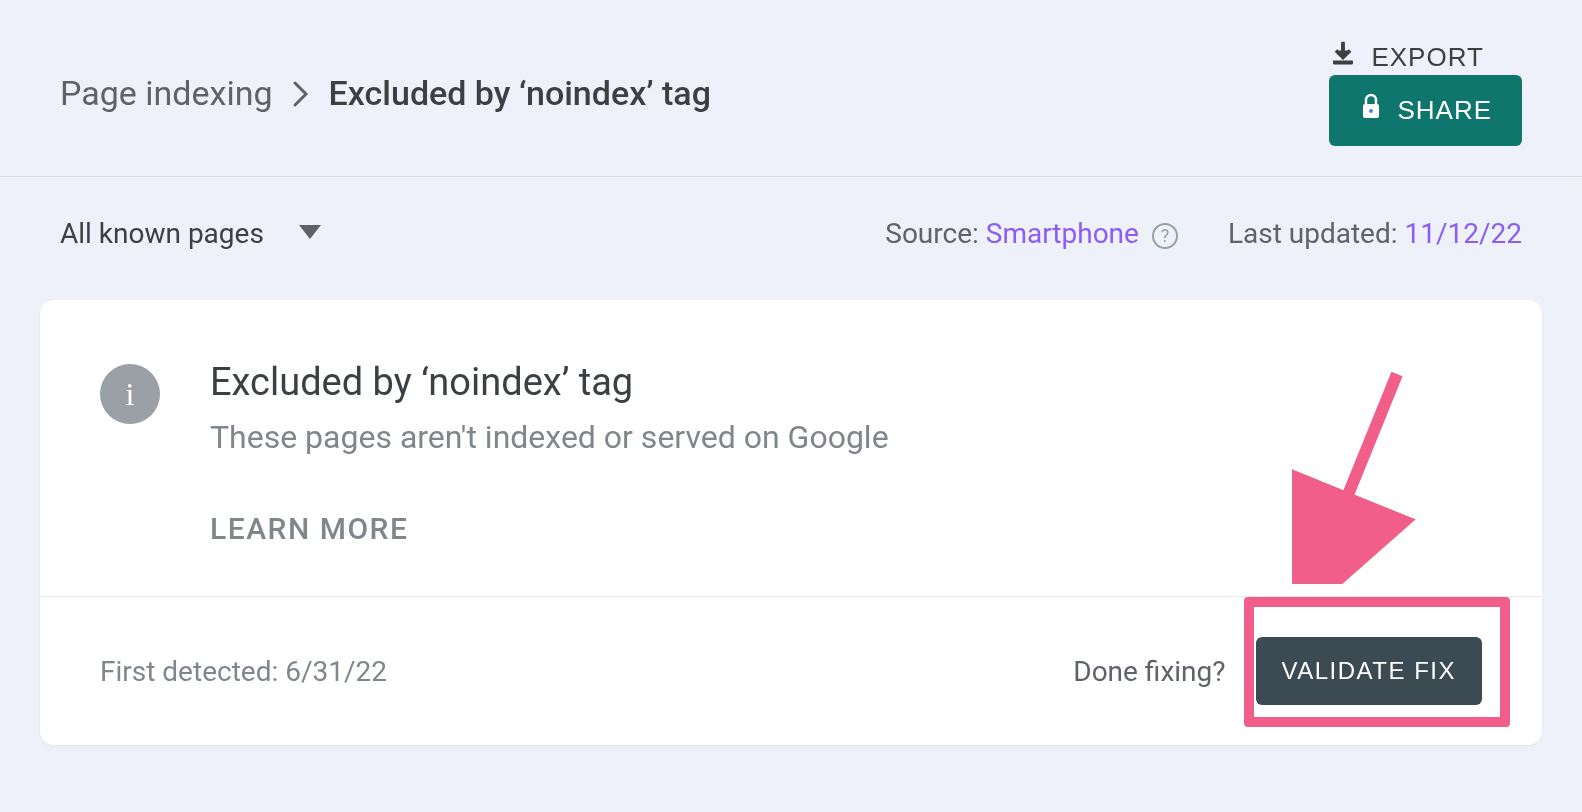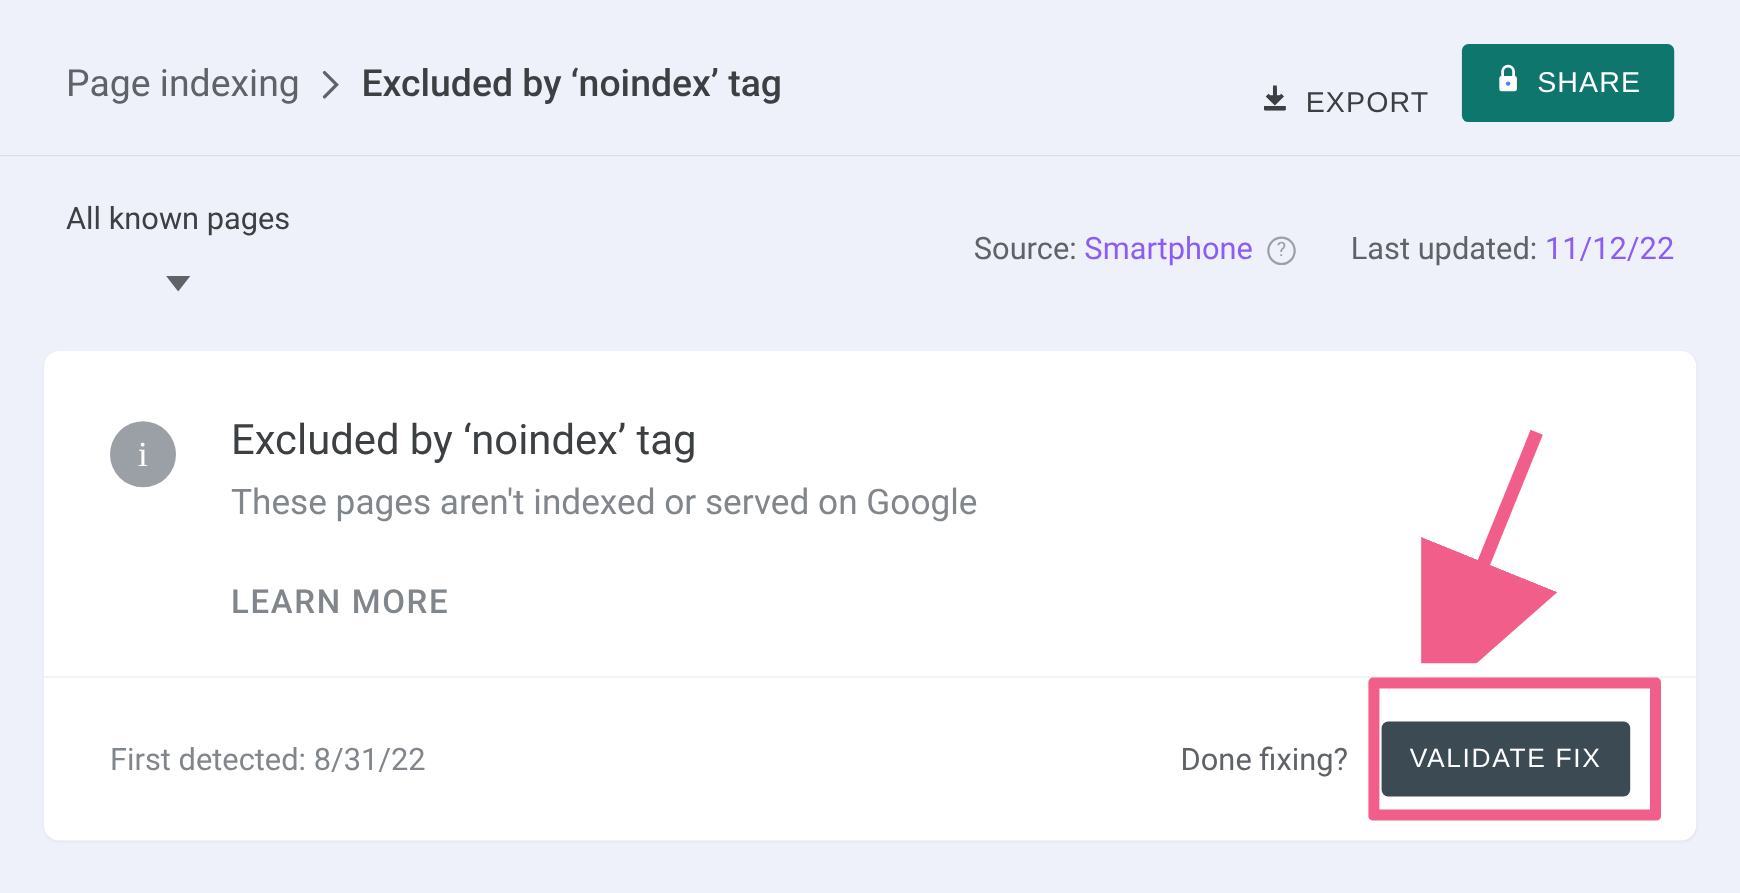--- a/index.html
+++ b/index.html
@@ -34,22 +34,22 @@
     color: #5f6368;
     font-size: 24px;
   }
   .breadcrumb-current {
     font-size: 34px;
     color: #3c4043;
     font-weight: 500;
   }
   .header-actions {
     display: flex;
-    align-items: flex-end;
-    gap: 30px;
+    align-items: flex-start;
+    flex-direction: column;
   }
   .export-btn {
     display: flex;
     align-items: center;
     gap: 14px;
     background: none;
     border: none;
     cursor: pointer;
     color: #3c4043;
     font-size: 26px;
@@ -82,21 +82,20 @@
     display: flex;
     align-items: center;
     justify-content: space-between;
     padding: 40px 60px 50px 60px;
   }
   .dropdown {
     display: flex;
     align-items: center;
     gap: 35px;
     cursor: pointer;
-    flex-direction: column;
   }
   .dropdown-label {
     font-size: 28px;
     color: #3c4043;
   }
   .dropdown-arrow {
     color: #5f6368;
   }
   .meta-right {
     display: flex;
@@ -282,21 +281,21 @@
     <div class="card-body">
       <div class="info-icon-circle">i</div>
       <div class="card-content">
         <h2 class="card-title">Excluded by ‘noindex’ tag</h2>
         <p class="card-subtitle">These pages aren't indexed or served on Google</p>
         <a class="learn-more">LEARN MORE</a>
       </div>
     </div>
     <div class="card-footer">
       <span class="first-detected">
-        <span>First detected: </span><span>8/31/22</span>
+        <span>First detected: </span><span>6/31/22</span>
       </span>
       <div class="footer-right">
         <span class="done-fixing">Done fixing?</span>
         <button class="validate-btn">VALIDATE FIX</button>
       </div>
     </div>
 
     <div class="annotation-box"></div>
     <svg class="annotation-arrow" width="130" height="220">
       <defs>

